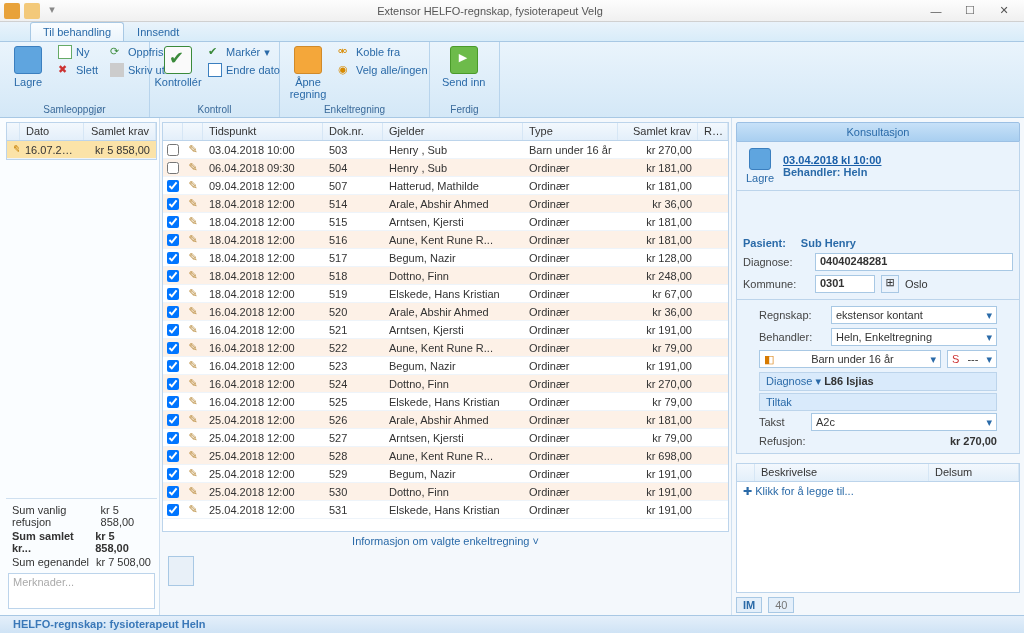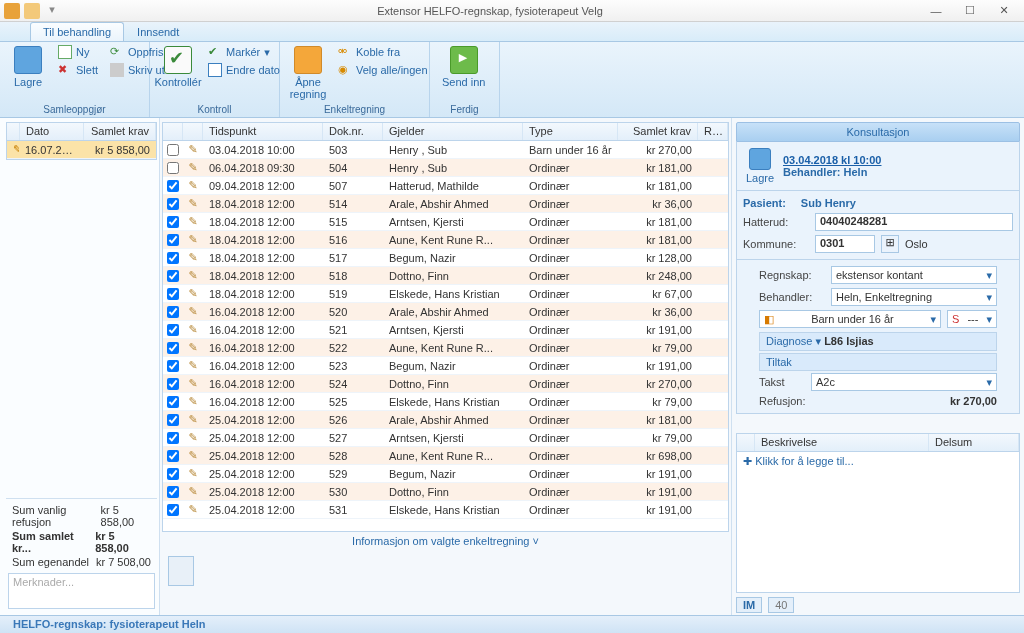--- a/index.html
+++ b/index.html
@@ -65,21 +65,21 @@
 .rtitle { background:linear-gradient(#c7e1f8,#a9cff0); text-align:center; color:#2a6aa8; padding:3px; border:1px solid #9cc0e4; border-radius:2px 2px 0 0;}
 .rbody { border:1px solid #bcd4eb; border-top:none; background:#eaf3fc; padding:4px 6px; flex:0 0 auto;}
 .rlink { color:#1a5fa8; text-decoration:underline; font-weight:bold;}
 .rrow { display:flex; align-items:center; gap:6px; padding:2px 0;}
 .rlab { width:66px; color:#444;}
 .rinp { border:1px solid #a8c8e4; background:#fff; padding:1px 4px; height:18px; flex:1;}
 .rinp.small { flex:0 0 60px;}
 .ddl { border:1px solid #a8c8e4; background:#fff; padding:1px 4px; height:18px; display:flex; align-items:center; justify-content:space-between;}
 .ddl .arrow { color:#2a6aa8;}
 .sectab { background:#d9eafb; border:1px solid #bcd4eb; padding:2px 6px; margin-top:2px; color:#2a6aa8;}
-.rsub { border:1px solid #bcd4eb; background:#fff; flex:1; margin-top:19px; display:flex; flex-direction:column;}
+.rsub { border:1px solid #bcd4eb; background:#fff; flex:1; margin-top:9px; display:flex; flex-direction:column;}
 .rsub .ghead { display:flex; background:linear-gradient(#f3f8fd,#e3effa); border-bottom:1px solid #bcd4eb; height:18px;}
 .rsub .addrow { color:#2a6aa8; padding:3px 6px;}
 .rfoot { display:flex; align-items:center; gap:6px; padding:4px 0 0 0;}
 .rfoot .btn40 { border:1px solid #a8c8e4; background:#e4effa; padding:1px 6px; color:#777;}
 .innbet { display:flex; align-items:center; background:#eaf3fc; border:1px solid #bcd4eb; padding:2px 4px; margin-top:4px;}
 .innbet .amount { flex:1; text-align:right; font-weight:bold;}
 
 .statusbar { height:18px; background:linear-gradient(#e4effa,#cfe3f5); color:#3a78b8; font-weight:bold; padding:2px 13px; border-top:1px solid #a8c8e4;}
 input[type=checkbox]{width:12px;height:12px;}
 .saveicon{background:#5fa5df;border:1px solid #3b7fbf;}
@@ -510,23 +510,23 @@
           <span>Lagre</span>
         </div>
         <div>
           <div class="rlink">03.04.2018  kl  10:00</div>
           <div style="font-weight:bold;color:#2a6aa8;">Behandler: Heln</div>
         </div>
       </div>
     </div>
 
     <div style="background:#eaf3fc;border:1px solid #bcd4eb;border-top:none;padding:4px 6px;">
-      <div class="rrow" style="font-weight:bold;color:#2a6aa8;"><span>Pasient:</span>&nbsp;<span>Sub  Henry</span></div>
-      <div class="rrow">
-          <span class="rlab">Hatterud:</span>
+      <div class="rrow" style="font-weight:bold;color:#2a6aa8;margin-top:40px;"><span>Pasient:</span>&nbsp;<span>Sub  Henry</span></div>
+      <div class="rrow">
+          <span class="rlab">Diagnose:</span>
           <div class="rinp" style="font-weight:bold;">04040248281</div>
         </div>
       <div class="rrow">
           <span class="rlab">Kommune:</span>
           <div class="rinp small" style="font-weight:bold;">0301</div>
           <span style="border:1px solid #a8c8e4;width:18px;height:18px;text-align:center;">⊞</span>
           <span>Oslo</span>
         </div>
     </div>
 

